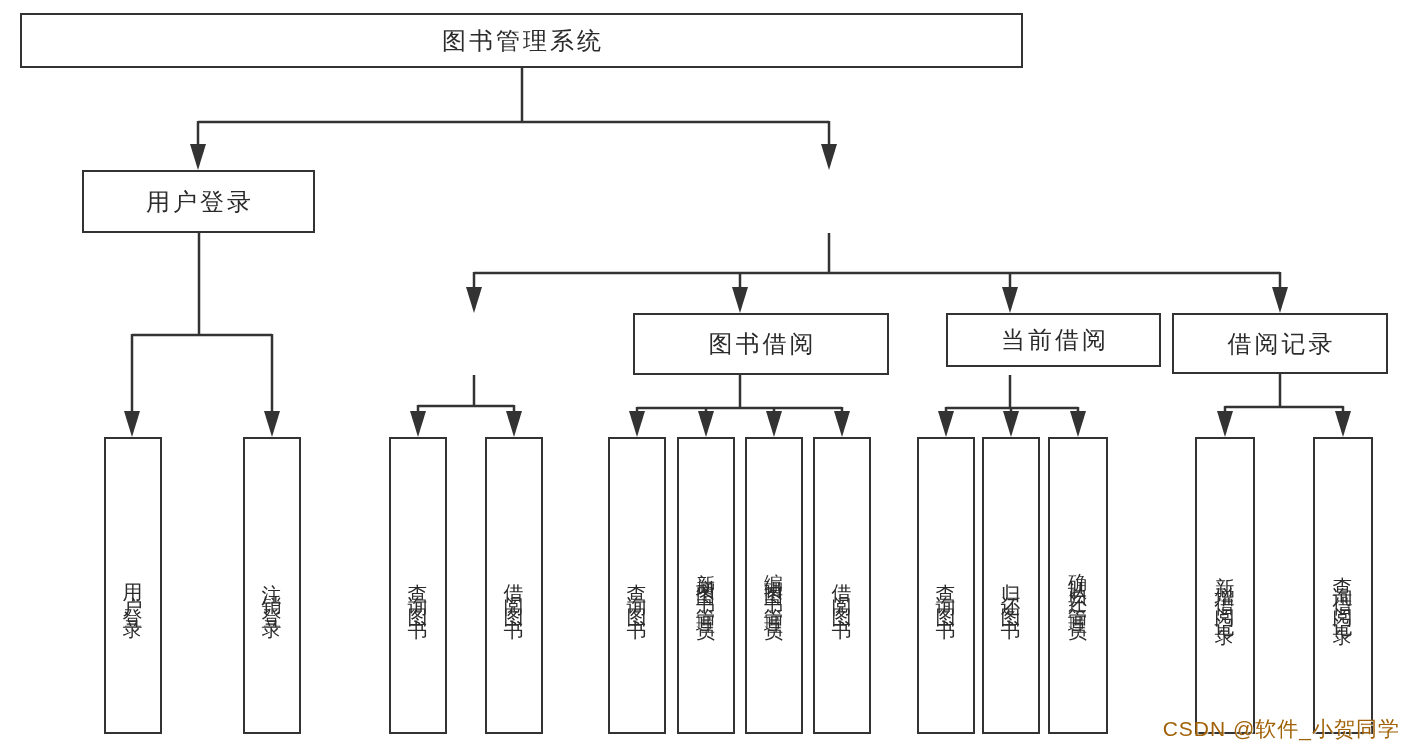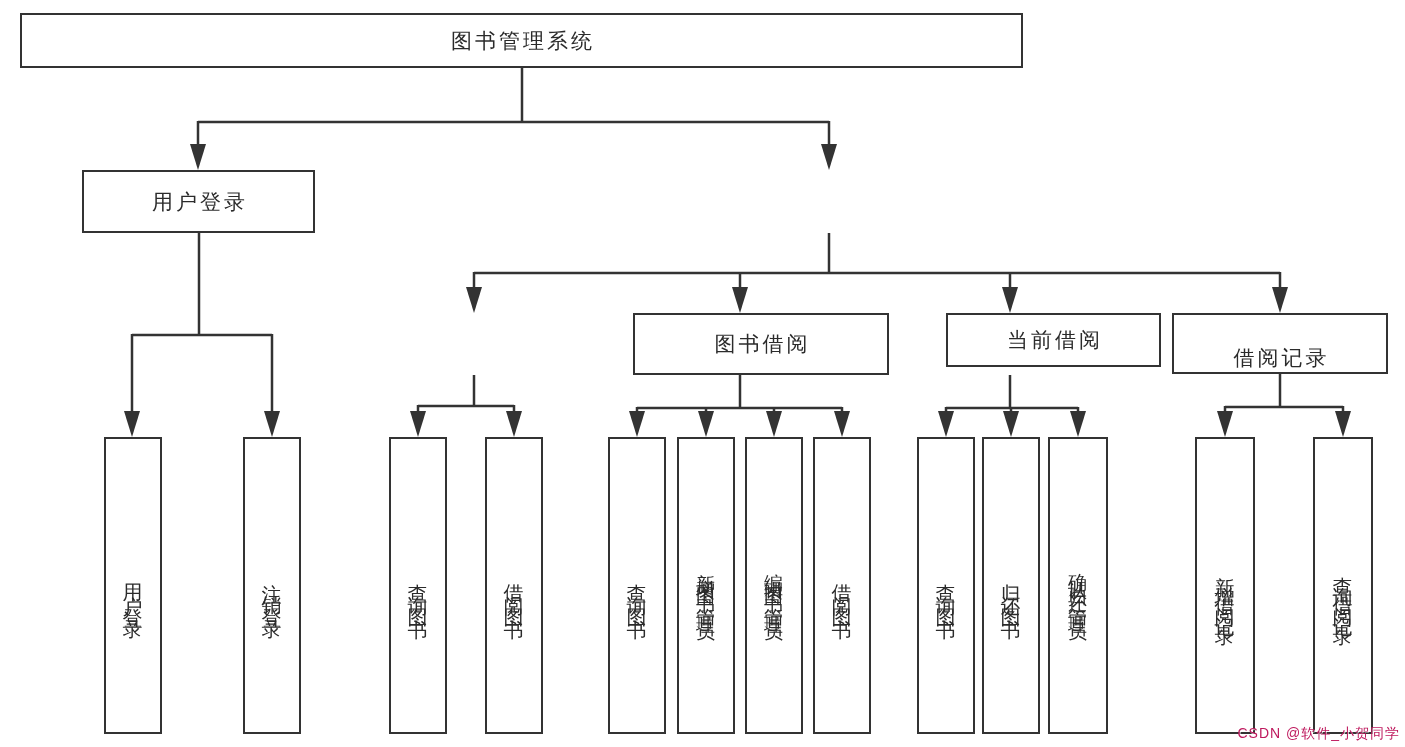--- a/index.html
+++ b/index.html
@@ -15,21 +15,21 @@
     position:absolute;
     background:#ffffff;
     border:2.5px solid #333333;
     box-sizing:border-box;
     display:flex;
     align-items:center;
     justify-content:center;
     z-index:2;
   }
   .hlabel{
-    font-size:21px;
+    font-size:24px;
     letter-spacing:3px;
     margin-right:-3px;
     white-space:nowrap;
     color:#2b2b2b;
   }
   .vbox{
     top:437px;
     width:58px;
     height:297px;
   }
@@ -49,23 +49,23 @@
     position:absolute;
     left:0;top:0;
     z-index:1;
   }
   svg.connectors line{stroke:#333333;stroke-width:2.5;}
   svg.connectors path{fill:#333333;stroke:none;}
   .watermark{
     position:absolute;
     right:5px;
     bottom:4px;
-    font-size:14px;
+    font-size:21px;
     letter-spacing:1px;
-    color:#be185d;
+    color:#a16207;
     text-shadow:1px 1px 0 rgba(255,255,255,0.7);
     z-index:3;
     white-space:nowrap;
     text-align:center;
   }
 </style>
 </head>
 <body>
 
 <div class="stage">
@@ -153,21 +153,21 @@
   <div class="node" style="left:82px;top:170px;width:233px;height:63px;">
     <span class="hlabel">用户登录</span>
   </div>
 
   <div class="node" style="left:633px;top:313px;width:256px;height:62px;">
     <span class="hlabel">图书借阅</span>
   </div>
   <div class="node" style="left:903px;top:313px;width:215px;height:54px;margin-left:43px;">
     <span class="hlabel">当前借阅</span>
   </div>
-  <div class="node" style="left:1172px;top:313px;width:216px;height:61px;align-items:flex-end;">
+  <div class="node" style="left:1172px;top:313px;width:216px;height:61px;">
     <span class="hlabel">借阅记录</span>
   </div>
 
   <div class="node vbox" style="left:104px;">
     <span class="vtext">用户登录</span>
   </div>
   <div class="node vbox" style="left:243px;">
     <span class="vtext">注销登录</span>
   </div>
 

